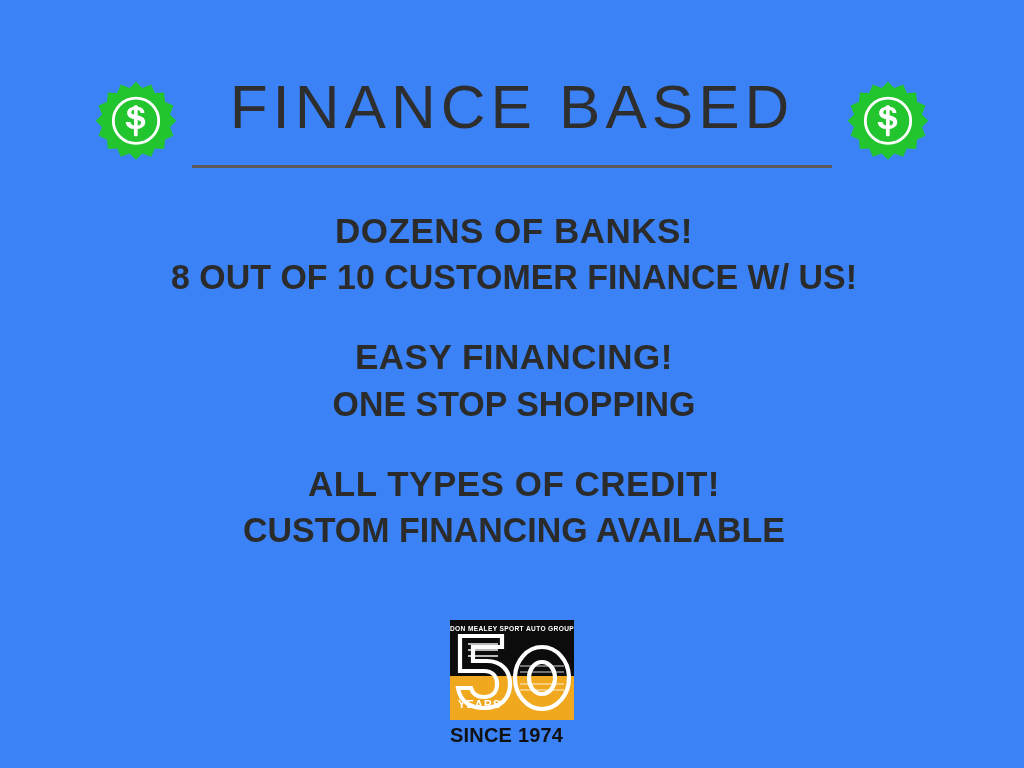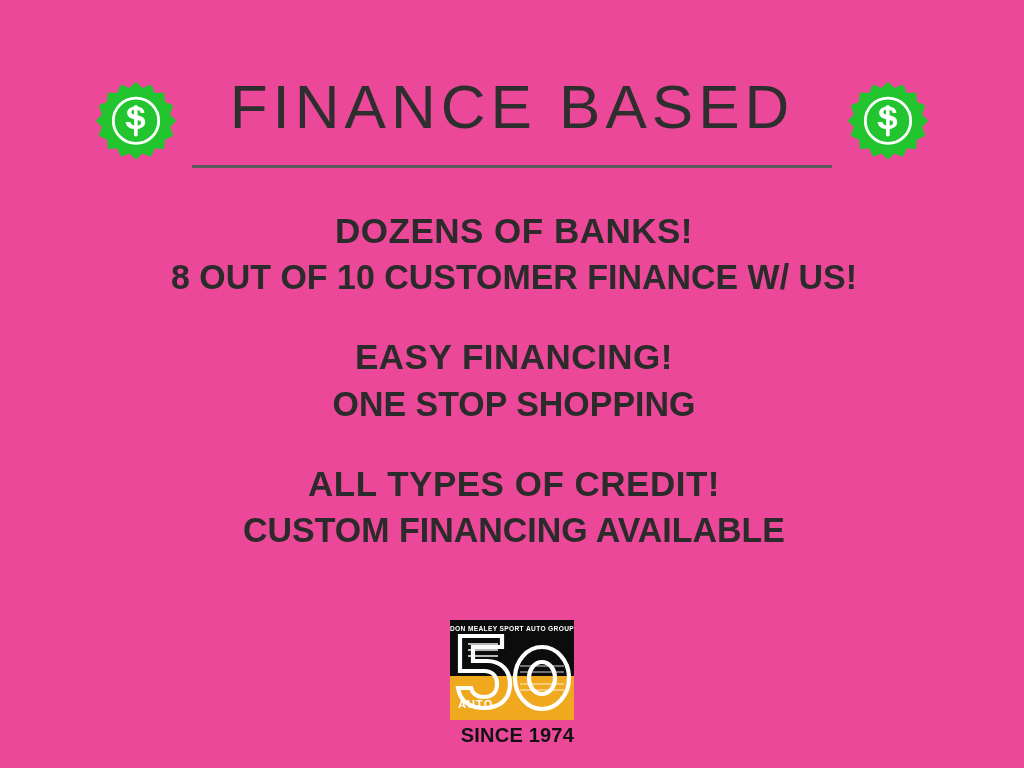--- a/index.html
+++ b/index.html
@@ -13,21 +13,21 @@
     overflow: hidden;
     font-family: "Liberation Sans", sans-serif;
     color: #2b2b2b;
     position: relative;
   }
 
   .slide {
     position: relative;
     width: 1024px;
     height: 768px;
-    background: #ec4899;
+    background: #3b82f6;
   }
 
   
   .header {
     position: absolute;
     left: 0;
     top: 72px;
     width: 1024px;
     height: 110px;
     display: flex;
@@ -155,21 +155,21 @@
     font-family: "Liberation Sans", sans-serif;
     font-size: 11px;
     font-weight: bold;
     letter-spacing: 1.1px;
     color: #ffffff;
     z-index: 5;
     white-space: nowrap;
   }
   .logo-since {
     width: 124px;
-    text-align: right;
+    text-align: left;
     margin-top: 4px;
     font-family: "Liberation Sans", sans-serif;
     font-size: 20px;
     font-weight: bold;
     letter-spacing: 0.2px;
     color: #111111;
     white-space: nowrap;
   }
 </style>
 </head>
@@ -280,19 +280,19 @@
           </defs>
           <g clip-path="url(#clipTop)">
               <use href="#fiftyGlyph"></use>
             </g>
           <g clip-path="url(#clipBot)">
               <use href="#fiftyGlyph"></use>
             </g>
         </svg>
       </div>
 
-      <div class="badge-years">AUTO</div>
+      <div class="badge-years">YEARS</div>
     </div>
 
     <div class="logo-since">SINCE 1974</div>
   </div>
 
 </div>
 
 </body></html>

